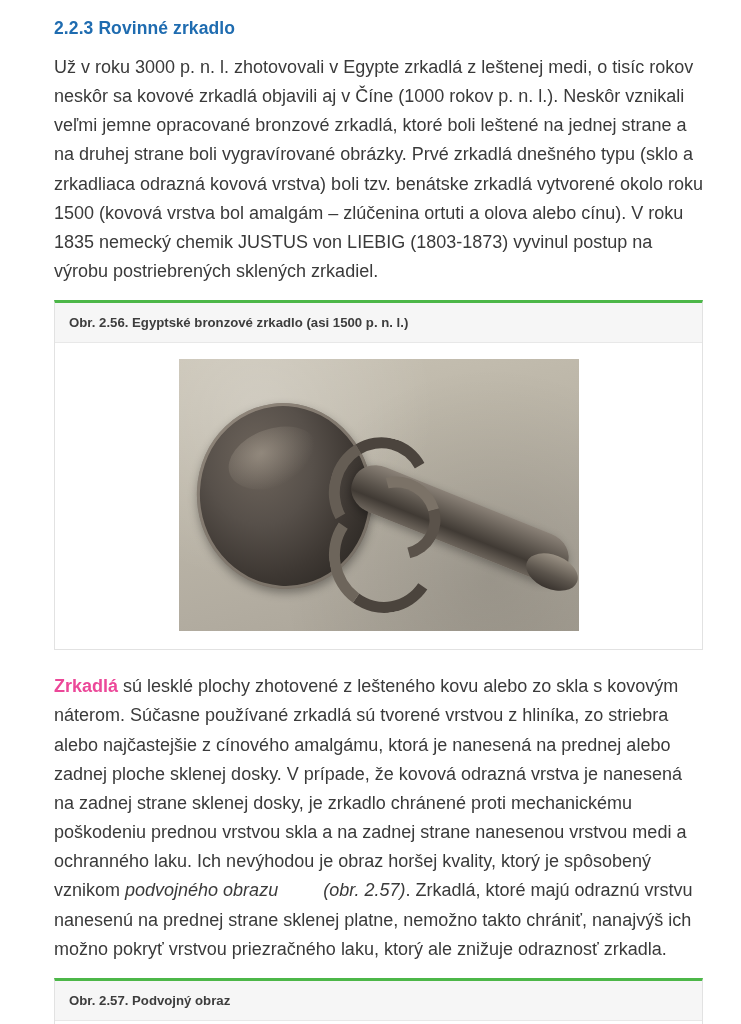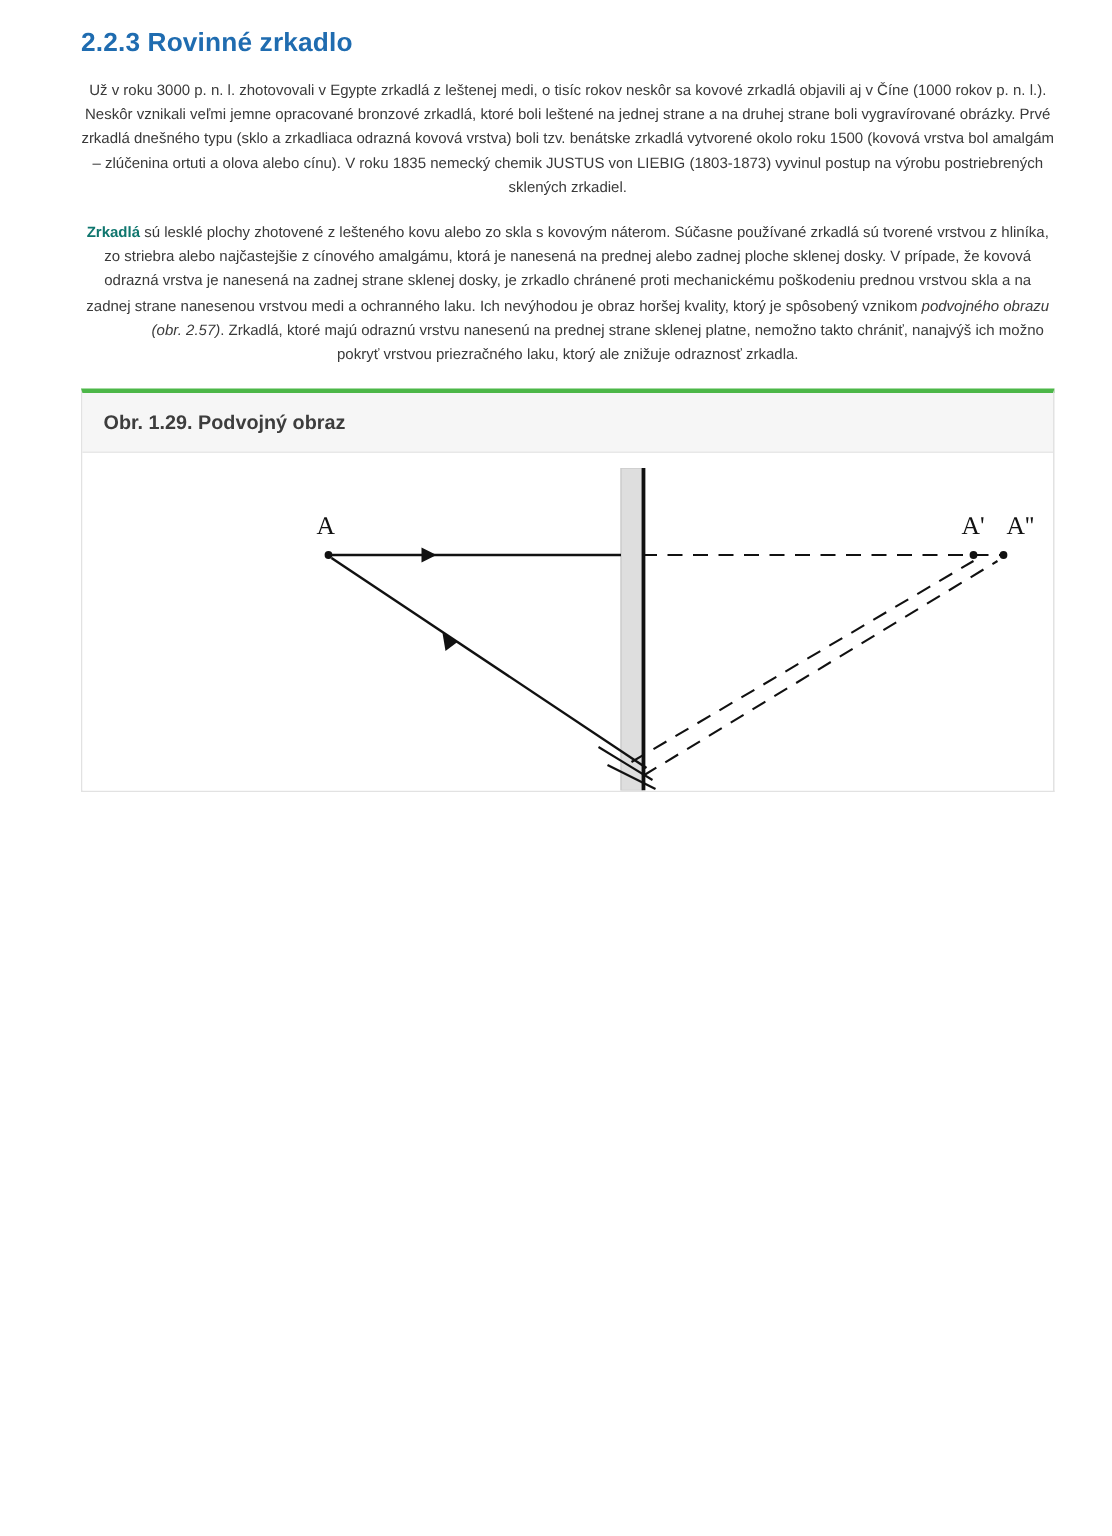--- a/index.html
+++ b/index.html
@@ -20,28 +20,28 @@
     padding: 18px 38px 0 54px;
   }
   .section-title {
     color: #1f6cb0;
     font-size: 17.5px;
     font-weight: bold;
     margin: 0 0 14px 0;
     letter-spacing: 0.1px;
   }
   .body-text {
-    font-size: 10px;
+    font-size: 18px;
     line-height: 1.62;
     color: #3a3a3a;
     margin: 0 0 14px 0;
-    text-align: center;
+    text-align: left;
   }
   .body-text b {
-    color: #0f766e;
+    color: #ec4899;
   }
   .figure {
     border: 1px solid #e2e2e2;
     border-top: 3px solid #4cb748;
     background: #ffffff;
     margin: 14px 0 22px 0;
   }
   .figure-caption {
     background: #f6f6f6;
     border-bottom: 1px solid #e8e8e8;
@@ -170,27 +170,43 @@
 </style>
 </head>
 <body>
 
 <div class="page">
 
   <h2 class="section-title">2.2.3 Rovinné zrkadlo</h2>
 
   <p class="body-text">Už v roku 3000 p. n. l. zhotovovali v Egypte zrkadlá z leštenej medi, o tisíc rokov neskôr sa kovové zrkadlá objavili aj v Číne (1000 rokov p. n. l.). Neskôr vznikali veľmi jemne opracované bronzové zrkadlá, ktoré boli leštené na jednej strane a na druhej strane boli vygravírované obrázky. Prvé zrkadlá dnešného typu (sklo a zrkadliaca odrazná kovová vrstva) boli tzv. benátske zrkadlá vytvorené okolo roku 1500 (kovová vrstva bol amalgám – zlúčenina ortuti a olova alebo cínu). V roku 1835 nemecký chemik JUSTUS von LIEBIG (1803-1873) vyvinul postup na výrobu postriebrených sklených zrkadiel.</p>
 
+  <div class="figure">
+    <div class="figure-caption">Obr. 2.56. Egyptské bronzové zrkadlo (asi 1500 p. n. l.)</div>
+    <div class="figure-body">
+      <div class="photo-frame">
+        <div class="photo-noise"></div>
+        <div class="mirror-disc"></div>
+        <div class="mirror-rim"></div>
+        <div class="mirror-gloss"></div>
+        <div class="handle"></div>
+        <div class="handle-tip"></div>
+        <div class="horn horn-top"></div>
+        <div class="horn horn-bottom"></div>
+        <div class="horn horn-mid"></div>
+      </div>
+    </div>
+  </div>
 
   <p class="body-text">
     <b>Zrkadlá</b><span> sú lesklé plochy zhotovené z lešteného kovu alebo zo skla s kovovým náterom. Súčasne používané zrkadlá sú tvorené vrstvou z hliníka, zo striebra alebo najčastejšie z cínového amalgámu, ktorá je nanesená na prednej alebo zadnej ploche sklenej dosky. V prípade, že kovová odrazná vrstva je nanesená na zadnej strane sklenej dosky, je zrkadlo chránené proti mechanickému poškodeniu prednou vrstvou skla a na zadnej strane nanesenou vrstvou medi a ochranného laku. Ich nevýhodou je obraz horšej kvality, ktorý je spôsobený vznikom </span><span class="bolditalic">podvojného obrazu</span><span class="ital"> (obr. 2.57)</span><span>. Zrkadlá, ktoré majú odraznú vrstvu nanesenú na prednej strane sklenej platne, nemožno takto chrániť, nanajvýš ich možno pokryť vrstvou priezračného laku, ktorý ale znižuje odraznosť zrkadla.</span>
   </p>
 
   <div class="figure">
-    <div class="figure-caption">Obr. 1.29. Podvojný obraz</div>
+    <div class="figure-caption">Obr. 2.57. Podvojný obraz</div>
     <div class="diagram-body">
       <svg class="diagram" width="660" height="215" viewBox="0 0 660 215">
 
         <rect x="345" y="0" width="14" height="215" fill="#dedede" stroke="#cccccc" stroke-width="1"></rect>
 
         <line x1="360" y1="0" x2="360" y2="215" stroke="#111111" stroke-width="2.5"></line>
 
         <line x1="150" y1="58" x2="345" y2="58" stroke="#111111" stroke-width="1.6"></line>
         <polygon points="222,58 212,53 212,63" fill="#111111"></polygon>
 

